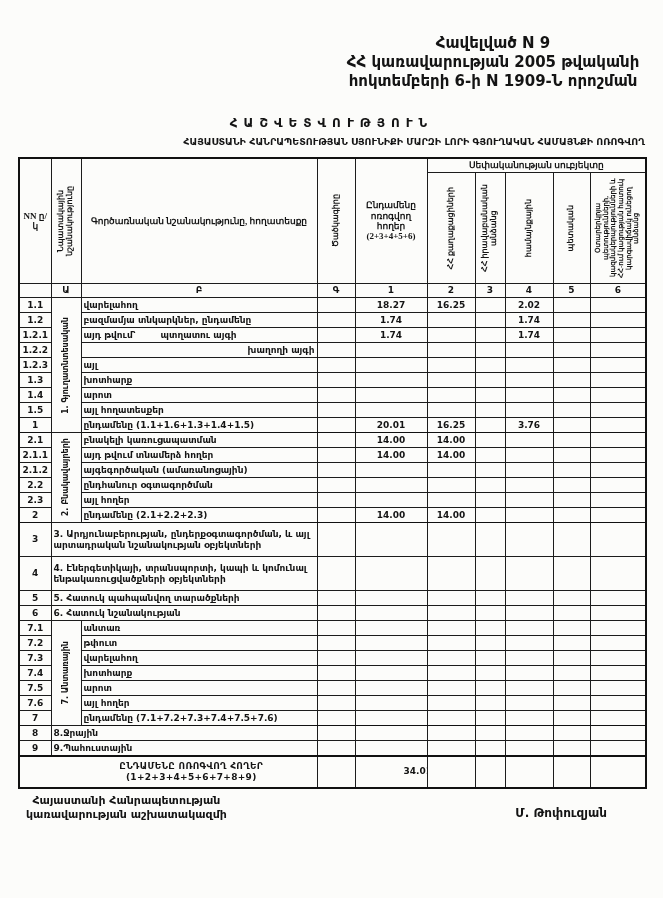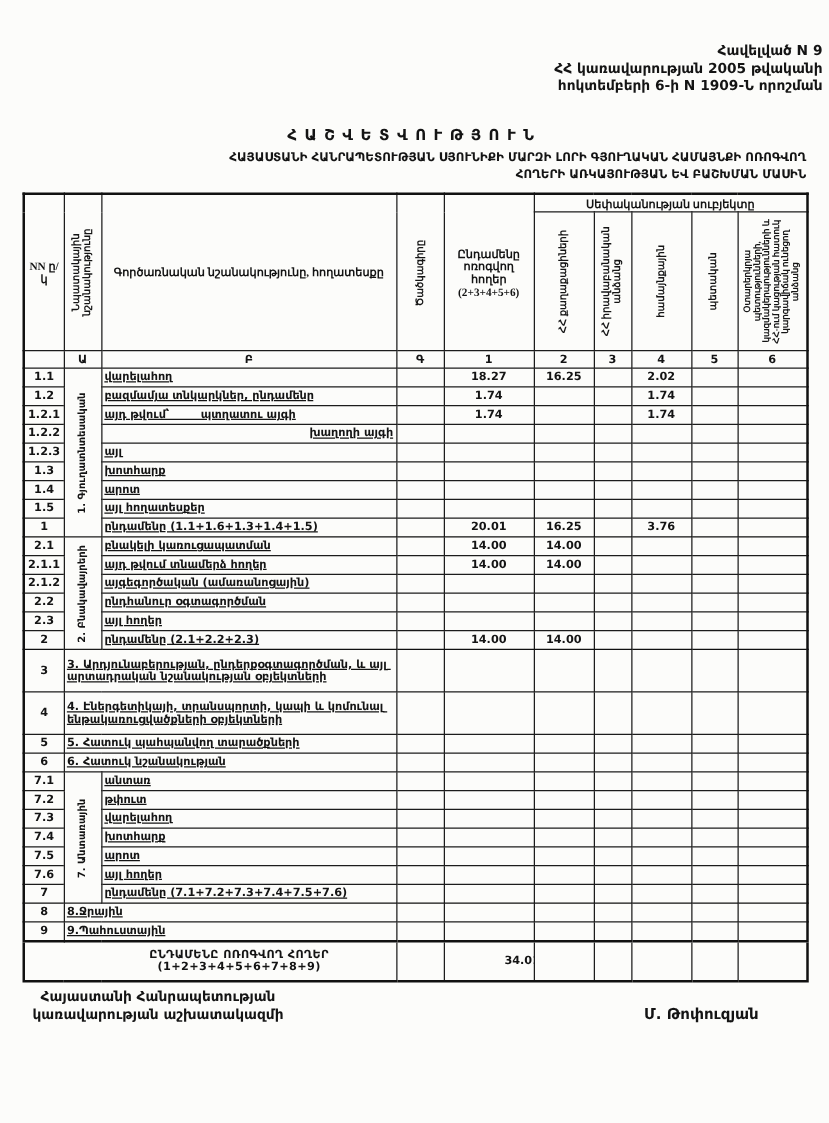--- a/index.html
+++ b/index.html
@@ -7,22 +7,22 @@
   body {
     width:663px; height:898px; overflow:hidden;
     background:#fcfcfa; color:#141414;
     font-family:"DejaVu Sans", sans-serif;
     font-weight:bold;
     -webkit-font-smoothing:none;
   }
   .page { position:relative; width:663px; height:898px; padding:14px 18px 0 18px; }
 
   
-  .annex { margin-top:20px; text-align:right; margin-left:310px; width:330px;
-           font-size:11px; line-height:1.25; }
+  .annex { margin-top:20px; text-align:center; margin-left:310px; width:330px;
+           font-size:15px; line-height:1.25; }
 
   
   .title { margin-top:26px; text-align:center; font-size:12px; letter-spacing:6px; }
   .subtitle { margin-top:6px; text-align:right; font-size:9.5px; line-height:1.3; }
 
   
   table.report { border-collapse:collapse; margin-top:8px; width:627px; table-layout:fixed; }
   table.report th, table.report td {
     border:1px solid #1c1c1c; padding:1px 2px;
     font-size:9px; line-height:1.15; vertical-align:middle;
@@ -34,21 +34,21 @@
   .grp { height:15px; font-size:8.5px; }
   .vert {
     writing-mode:vertical-rl; transform:rotate(180deg);
     text-align:center; margin:0 auto; white-space:normal;
     font-size:8px; line-height:1.1; max-height:108px;
   }
   .vert.small { font-size:7px; }
   .idx td { height:14px; text-align:center; font-size:9px; font-weight:bold; border-bottom:2px solid #111; }
   tbody td { height:15px; }
   td.nn { text-align:center; font-size:8.5px; }
-  td.lbl { text-align:left; padding-left:4px; white-space:pre-wrap;text-decoration:underline; }
+  td.lbl { text-align:left; padding-left:4px; white-space:pre-wrap; }
   td.lbl.center { text-align:right; }
   td.num { text-align:center; font-size:9px; }
   td.sec { border-right:1px solid #1c1c1c; }
   tr.total-row td { border-top:1.5px solid #111; border-bottom:1.5px solid #111; }
   tr.tall td { height:34px; }
   tr.grand td { height:32px; border-top:2px solid #111; border-bottom:2px solid #111;padding-left:48px; }
   td.grand-lbl { text-align:center; font-size:9px; letter-spacing:0.3px; }
 
   
   .footer { display:flex; justify-content:space-between; align-items:flex-end;
@@ -63,21 +63,20 @@
 
   <div class="annex">
     <div>Հավելված N 9</div>
     <div>ՀՀ կառավարության 2005 թվականի</div>
     <div>հոկտեմբերի 6-ի N 1909-Ն որոշման</div>
   </div>
 
   <div class="title">ՀԱՇՎԵՏՎՈՒԹՅՈՒՆ</div>
   <div class="subtitle">
     <div>ՀԱՅԱՍՏԱՆԻ ՀԱՆՐԱՊԵՏՈՒԹՅԱՆ ՍՅՈՒՆԻՔԻ ՄԱՐԶԻ ԼՈՐԻ ԳՅՈՒՂԱԿԱՆ ՀԱՄԱՅՆՔԻ ՈՌՈԳՎՈՂ</div>
-    <div>ՀՈՂԵՐԻ ԱՌԿԱՅՈՒԹՅԱՆ ԵՎ ԲԱՇԽՄԱՆ ՄԱՍԻՆ</div>
   </div>
 
   <table class="report">
     <colgroup>
       <col style="width:32px">
         <col style="width:30px">
         <col style="width:236px">
       <col style="width:38px">
         <col style="width:72px">
         <col style="width:48px">

